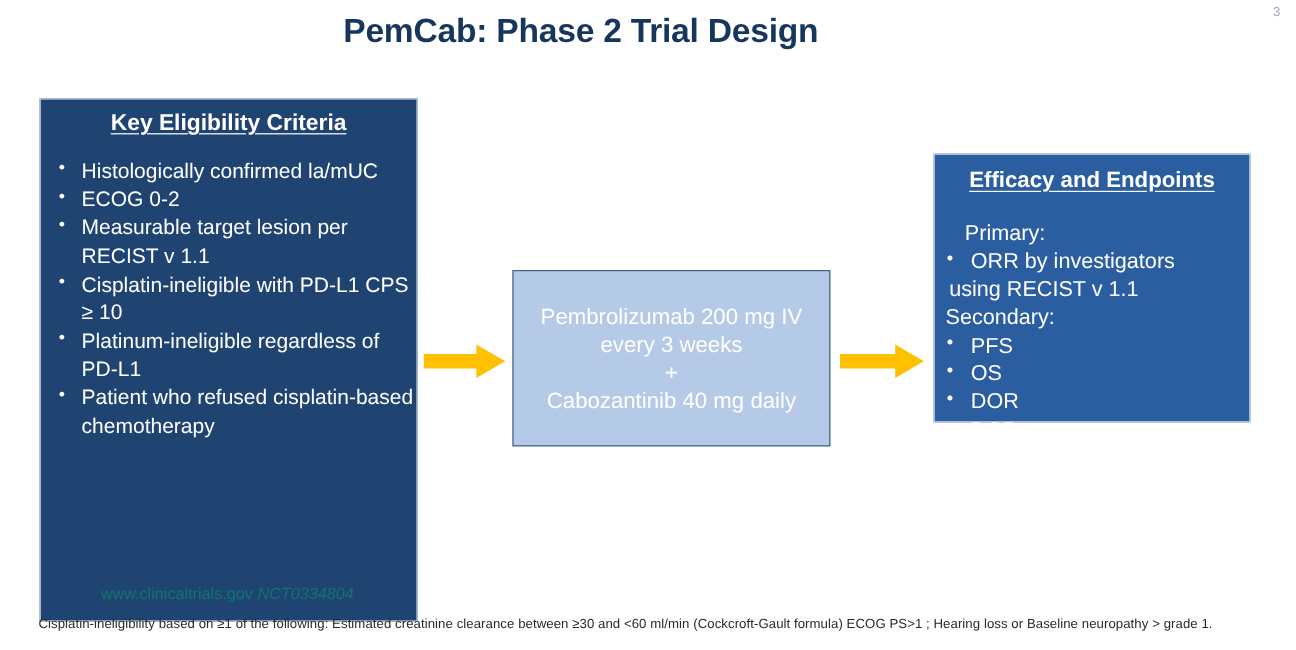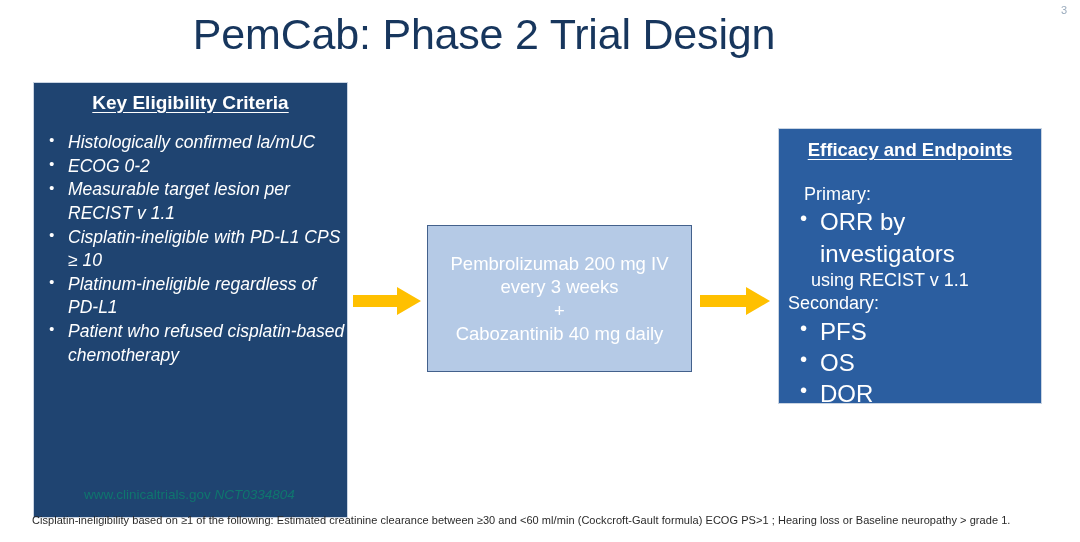--- a/index.html
+++ b/index.html
@@ -29,22 +29,22 @@
     line-height: 1;
   }
 
   
   #slide-title {
     position: absolute;
     top: 8px;
     left: 0;
     width: 968px;
     text-align: center;
-    font-size: 43px;
-    font-weight: normal;
+    font-size: 28px;
+    font-weight: bold;
     color: #17365d;
     letter-spacing: -0.2px;
     line-height: 1.25;
   }
 
   
   .panel {
     position: absolute;
     box-sizing: border-box;
     color: #ffffff;
@@ -84,21 +84,20 @@
   }
   #eligibility-panel .panel-heading {
     font-size: 19px;
     margin-top: 9px;
   }
   #eligibility-panel ul.bullets {
     margin-top: 17px;
     padding-left: 6px;
     font-size: 17.5px;
     line-height: 1.35;
-    font-style: italic;
   }
   #eligibility-panel ul.bullets > li {
     padding-left: 28px;
   }
   #eligibility-panel ul.bullets > li::before {
     left: 9px;
   }
 
   
   #treatment-panel {
@@ -124,42 +123,42 @@
     line-height: 1.26;
     text-align: center;
     color: #ffffff;
   }
 
   
   #endpoints-panel {
     left: 778px;
     top: 128px;
     width: 264px;
-    height: 276px;
+    height: 224px;
     background: #2b5ea0;
     border: 1px solid #c9d4e2;
   }
   #endpoints-panel .panel-heading {
     font-size: 18.5px;
     margin-top: 10px;
   }
   #endpoints-panel .section-label {
     font-size: 18px;
     line-height: 1.3;
     padding-left: 9px;
   }
   #endpoints-panel .primary-label { margin-top: 22px; padding-left: 25px; }
   #endpoints-panel ul.bullets {
-    font-size: 24px;
+    font-size: 18px;
     line-height: 1.3;
-    padding-left: 15px;
+    padding-left: 4px;
   }
   #endpoints-panel ul.bullets > li { padding-left: 26px; }
   #endpoints-panel ul.bullets > li::before { left: 6px; }
-  #endpoints-panel .sub-line { padding-left: 32px; }
+  #endpoints-panel .sub-line { padding-left: 12px; }
 
   
   .arrow {
     position: absolute;
   }
 
   
   #trial-registry {
     position: absolute;
     left: 84px;

